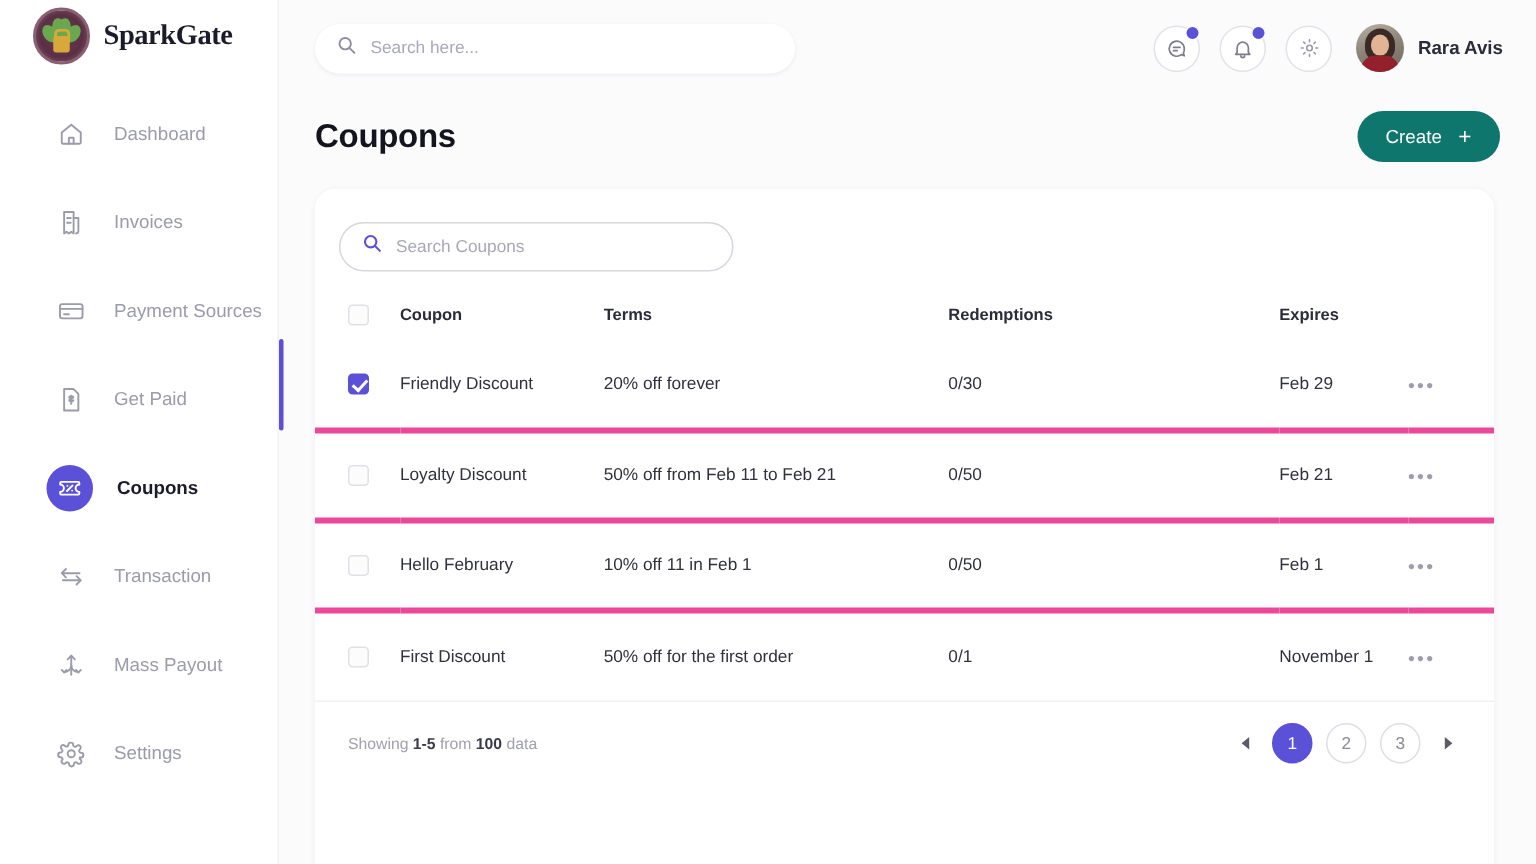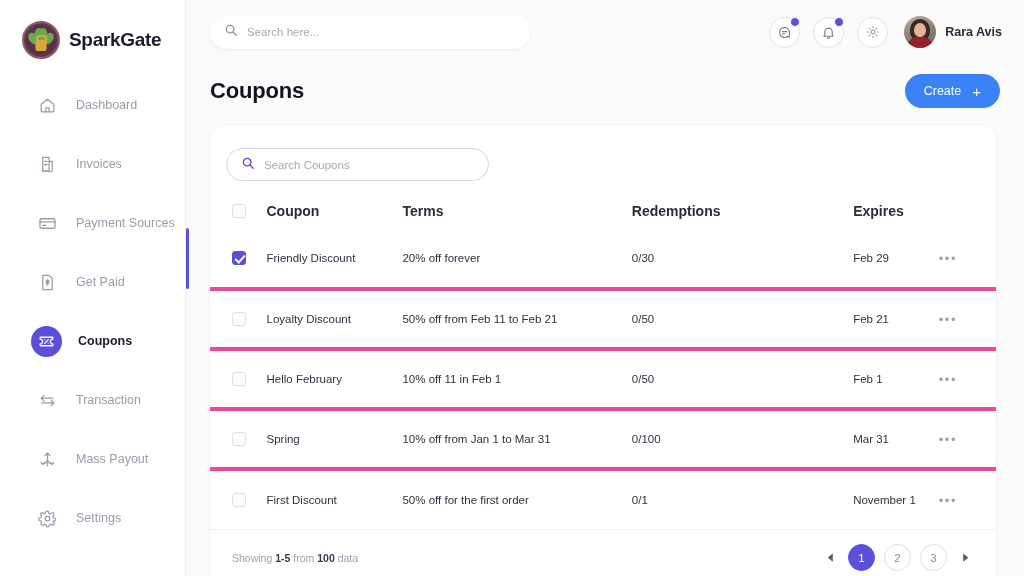--- a/index.html
+++ b/index.html
@@ -12,21 +12,21 @@
   .app { display: flex; width: 1024px; height: 576px; }
 
   
   .sidebar {
     width: 186px; height: 576px;
     background: #ffffff;
     border-right: 1px solid #f0f0f3;
     flex: 0 0 186px;
     position: relative;
   }
-  .brand { display: flex; align-items: center; gap: 9px; padding: 21px 0 0 22px; }
+  .brand { display: flex; align-items: center; gap: 9px; padding: 5px 0 0 22px; font-family: Liberation Serif, serif; }
   .brand-logo {
     width: 38px; height: 38px; border-radius: 50%;
     background: radial-gradient(circle at 50% 50%, #6d3b52 0%, #5a2f45 58%, #8c6274 100%);
     border: 2px solid #8a5f73;
     position: relative; flex: 0 0 38px;
   }
   .brand-logo .leaf {
     position: absolute; width: 9px; height: 13px; border-radius: 50% 50% 50% 50%;
     background: #6aa84f;
   }
@@ -102,21 +102,21 @@
   .avatar .body {
     position: absolute; left: 3px; bottom: 0; width: 26px; height: 11px;
     border-radius: 10px 10px 0 0; background: #93202c;
   }
   .user-name { font-size: 12.5px; font-weight: bold; color: #2b2b3b; white-space: nowrap; }
 
   .page-head { display: flex; align-items: center; padding: 10px 24px 0 24px; }
   .page-title { font-size: 22px; font-weight: bold; color: #14141f; letter-spacing: -.2px; }
   .create-btn {
     margin-left: auto; height: 34px; padding: 0 19px; border-radius: 17px;
-    background: #3b82f6; color: #ffffff; border: none; cursor: pointer;
+    background: #0f766e; color: #ffffff; border: none; cursor: pointer;
     display: flex; align-items: center; gap: 11px;
     font-family: "Liberation Sans", sans-serif; font-size: 12.5px;
   }
   .create-btn .plus { font-size: 15px; line-height: 1; }
 
   
   .card {
     margin: 18px 28px 0 24px; background: #ffffff;
     border-radius: 13px 13px 0 0; min-height: 454px;
     box-shadow: 0 1px 4px rgba(40,40,80,.06);
@@ -128,21 +128,21 @@
     display: flex; align-items: center; gap: 9px; padding: 0 14px;
   }
   .search-table input {
     border: none; outline: none; background: transparent; width: 100%;
     font-family: "Liberation Sans", sans-serif; font-size: 11.5px; color: #6b6b7b;
   }
   .search-table input::placeholder { color: #a8a8b8; }
 
   table { width: 100%; border-collapse: collapse; margin-top: 16px; }
   th {
-    text-align: left; font-size: 14px; font-weight: bold; color: #2b2b3b;
+    text-align: left; font-size: 11px; font-weight: bold; color: #2b2b3b;
     padding: 6px 0 10px 0;
   }
   td { font-size: 11.5px; color: #30303f; border-top: 4px solid #ec4899; height: 60px; }
   tbody tr:first-child td { border-top: none; }
   .c-check { width: 58px; padding-left: 22px; }
   .c-coupon { width: 142px; }
   .c-terms { width: 243px; }
   .c-redeem { width: 231px; }
   .c-expires { width: 88px; }
   .c-actions { width: 60px; text-align: left; }
@@ -404,32 +404,20 @@
             <td class="c-redeem">0/50</td>
             <td class="c-expires">Feb 1</td>
             <td class="c-actions">
               <span class="dots">•••</span>
             </td>
           </tr>
           <tr>
             <td class="c-check">
               <span class="cbox"></span>
             </td>
-            <td class="c-coupon">Spring</td>
-            <td class="c-terms">10% off from Jan 1 to Mar 31</td>
-            <td class="c-redeem">0/100</td>
-            <td class="c-expires">Mar 31</td>
-            <td class="c-actions">
-              <span class="dots">•••</span>
-            </td>
-          </tr>
-          <tr>
-            <td class="c-check">
-              <span class="cbox"></span>
-            </td>
             <td class="c-coupon">First Discount</td>
             <td class="c-terms">50% off for the first order</td>
             <td class="c-redeem">0/1</td>
             <td class="c-expires">November 1</td>
             <td class="c-actions">
               <span class="dots">•••</span>
             </td>
           </tr>
         </tbody>
       </table>

